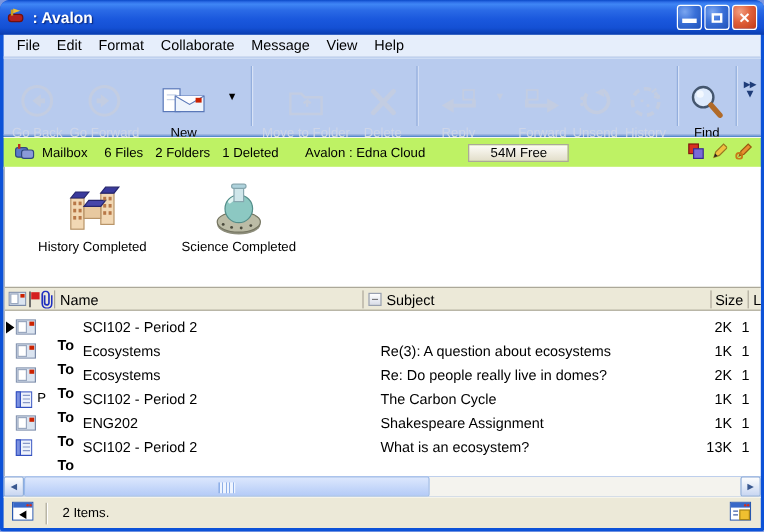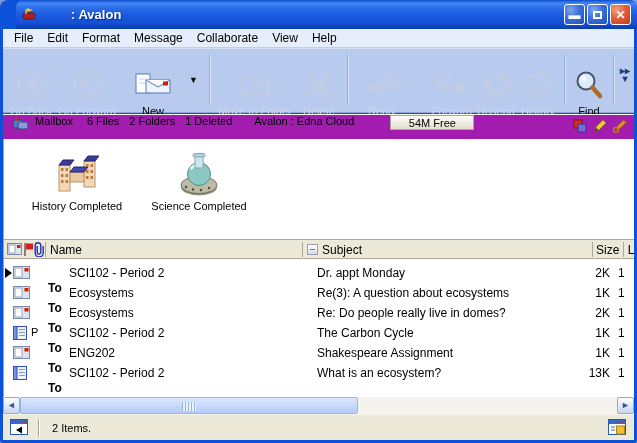--- a/index.html
+++ b/index.html
@@ -4,24 +4,24 @@
 <style>
   * { box-sizing: border-box; margin: 0; padding: 0; }
   html,body { background:#7a96df; }
   .window {
     position: relative; width: 637px; height: 443px;
     font-family: "Liberation Sans", sans-serif;
     background: #0c52d8; border-radius: 8px 8px 3px 3px; overflow: hidden;
   }
   
   .titlebar {
-    position: absolute; top:0; left:16px; right:0; height:29px;
+    position: absolute; top:0; left:0; right:0; height:29px;
     background: linear-gradient(180deg,#0b49c8 0%,#2e6fe8 6%,#3f86f5 12%,#2a6ae6 30%,#1a58dd 55%,#1450d4 80%,#0b41b8 95%,#0a3aa8 100%);
     border-radius: 7px 7px 0 0;
-    display:flex; align-items:center; padding:0 6px;gap:28px;
+    display:flex; align-items:center; padding:0 6px;
   }
   .title-text { color:#fff; font-weight:bold; font-size:13px; margin-left:5px;
     text-shadow: 1px 1px 1px #0a2a80; flex:1; }
   .tb-btns { display:flex; gap:2px; }
   .tb-btn { width:21px; height:21px; border-radius:3px; color:#fff; font-size:12px;
     display:flex; align-items:center; justify-content:center;
     border:1px solid #fff; font-weight:bold; line-height:1; }
   .tb-min,.tb-max { background: radial-gradient(circle at 30% 25%,#7ba6f0 0%,#3a70d8 45%,#1e50b8 100%); }
   .tb-close { background: radial-gradient(circle at 30% 25%,#f2a083 0%,#e0603a 45%,#c23a18 100%); }
   .tb-min span { align-self:flex-end; margin-bottom:3px; }
@@ -44,22 +44,22 @@
   .tbtn.disabled .tlabel { color:#cdd5e8; }
   .tbtn.enabled .tlabel { color:#000; }
   .tb-sep { position:absolute; top:6px; width:2px; height:50px;
     border-left:1px solid #93aedd; border-right:1px solid #d7e2f6; }
   .drop-arrow { position:absolute; font-size:9px; top:26px; }
   .chevron { position:absolute; right:4px; top:18px; color:#1e3c78; font-size:10px;
     line-height:8px; text-align:center; font-weight:bold; }
   
   .infobar {
     position:absolute; top:114px; left:3px; right:3px; height:27px;
-    background:#a21caf; border-top:1px solid #f8f6ee; border-bottom:1px solid #aca899;
-    display:flex; font-size:11px; color:#000;
+    background:#bef264; border-top:1px solid #f8f6ee; border-bottom:1px solid #aca899;
+    display:flex; align-items:center; font-size:11px; color:#000;
   }
   .infobar .seg { white-space:nowrap; }
   .free-box { width:84px; height:15px; border:1px solid #aca899;
     background:linear-gradient(180deg,#fdfcf8,#e2deca); text-align:center;
     font-size:11px; line-height:14px; }
   .ib-icons { position:absolute; right:6px; top:3px; display:flex; gap:6px; align-items:center; }
   
   .content {
     position:absolute; top:139px; left:3px; right:3px; height:258px;
     background:#fff; border-left:1px solid #98a2b4;
@@ -127,22 +127,22 @@
           <span></span>
         </span>
       <span class="tb-btn tb-close">✕</span>
     </span>
   </div>
 
   <div class="menubar">
     <span class="menu-item">File</span>
     <span class="menu-item">Edit</span>
     <span class="menu-item">Format</span>
+    <span class="menu-item">Collaborate</span>
     <span class="menu-item">Message</span>
-    <span class="menu-item">Collaborate</span>
     <span class="menu-item">View</span>
     <span class="menu-item">Help</span>
   </div>
 
   <div class="toolbar">
     <div class="tbtn disabled" style="left:2px; width:52px;">
       <span class="ticon">
         <svg width="32" height="32">
             <circle cx="16" cy="15" r="12" fill="none" stroke="#c3cde2" stroke-width="2.5"></circle>
             <path d="M19 9.5 l-7 5.5 7 5.5 v-3.5 h3.5 v-4 h-3.5 z" fill="#c3cde2"></path>
@@ -363,21 +363,20 @@
 
     <div class="row" style="top:124px;">
       <span class="r-marker"></span>
       <span class="r-icon"><svg width="17" height="13">
             <rect x="0.5" y="0.5" width="16" height="12" fill="#dbe4f0" stroke="#7a8aa8"></rect>
             <rect x="2" y="2" width="7" height="9" fill="#fff" stroke="#9aa8c0"></rect>
             <rect x="11.5" y="2" width="4" height="3.5" fill="#cc2200"></rect>
           </svg></span>
       <span class="r-to">To</span>
       <span class="r-name">SCI102 - Period 2</span>
-      <span class="r-subject">Dr. appt Monday</span>
       <span class="r-size">2K</span>
       <span class="r-last">1</span>
     </div>
     <div class="row" style="top:144px;">
       <span class="r-icon"><svg width="17" height="13">
             <rect x="0.5" y="0.5" width="16" height="12" fill="#dbe4f0" stroke="#7a8aa8"></rect>
             <rect x="2" y="2" width="7" height="9" fill="#fff" stroke="#9aa8c0"></rect>
             <rect x="11.5" y="2" width="4" height="3.5" fill="#cc2200"></rect>
           </svg></span>
       <span class="r-to">To</span>

